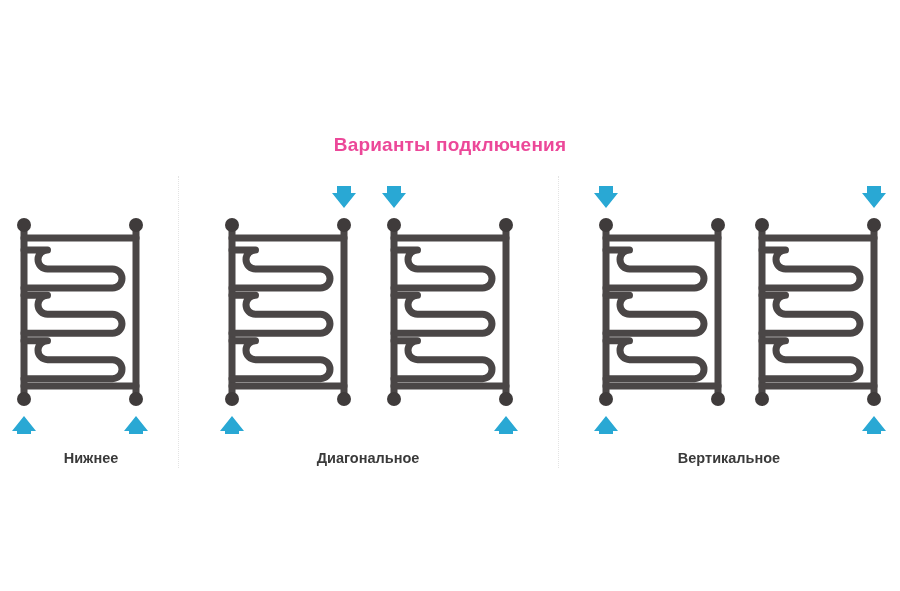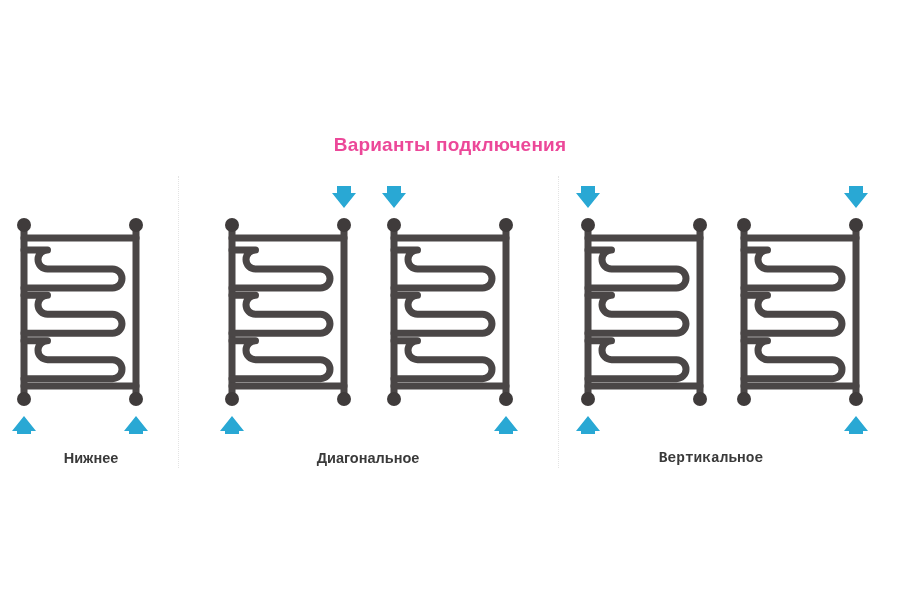--- a/index.html
+++ b/index.html
@@ -51,21 +51,21 @@
   #divider-2 { left: 558px; }
 
   
   .panel {
     position: absolute;
     top: 186px;
     height: 290px;
   }
   #panel-bottom     { left: 0px;   width: 178px; }
   #panel-diagonal   { left: 178px; width: 380px; }
-  #panel-vertical   { left: 540px; width: 342px; font-family: Liberation Mono, monospace; }
+  #panel-vertical   { left: 558px; width: 342px; }
 
   .panel-units {
     position: absolute;
     left: 0;
     top: 0;
     width: 100%;
     height: 248px;
   }
 
   .panel-label {

